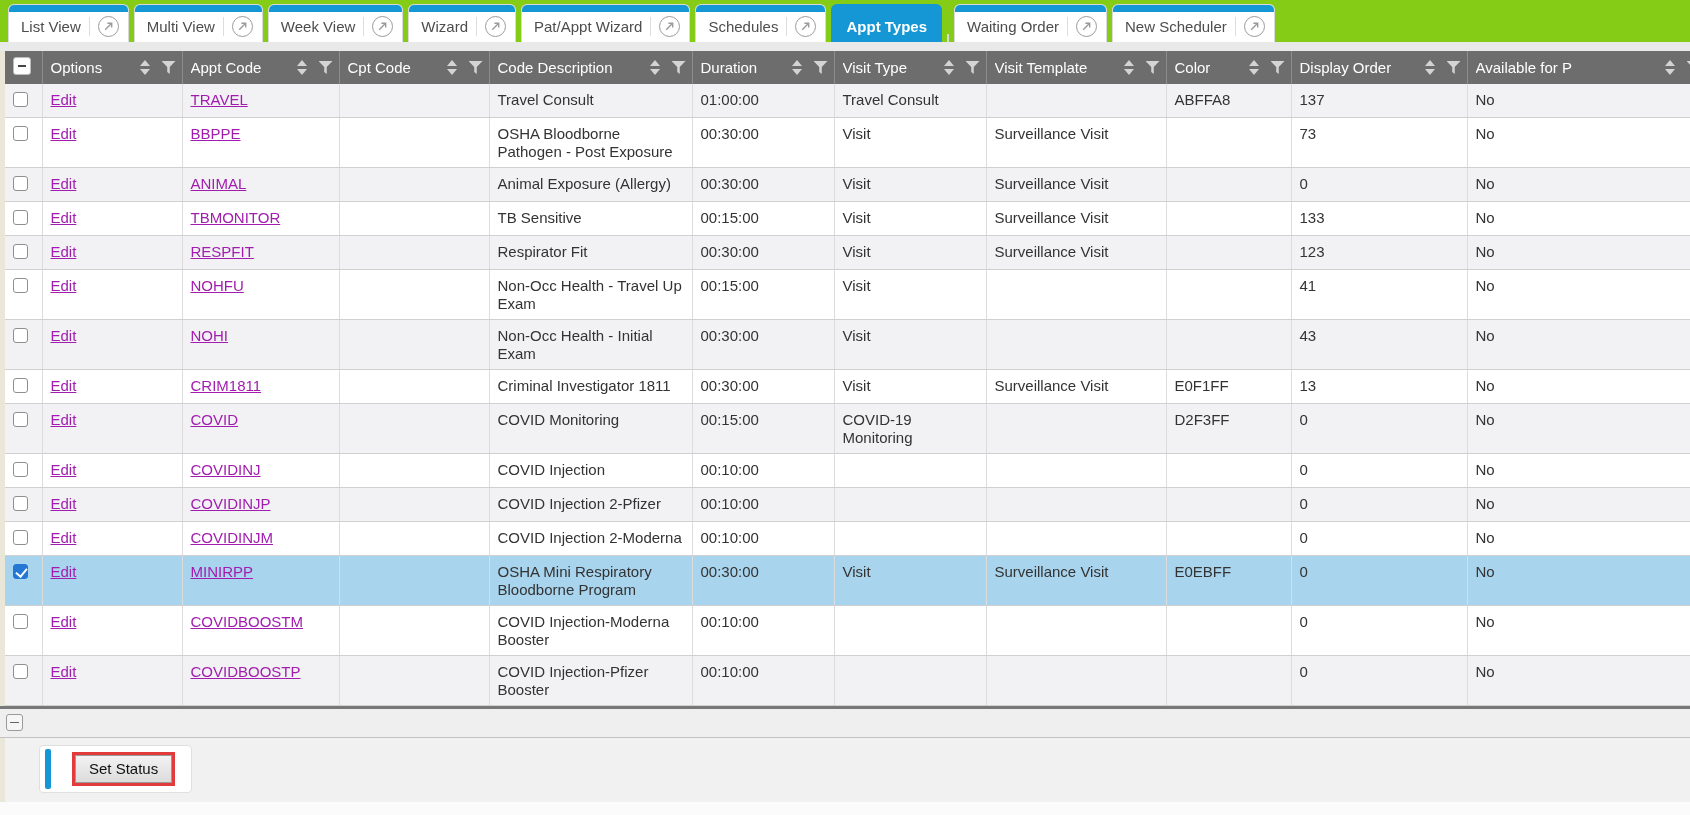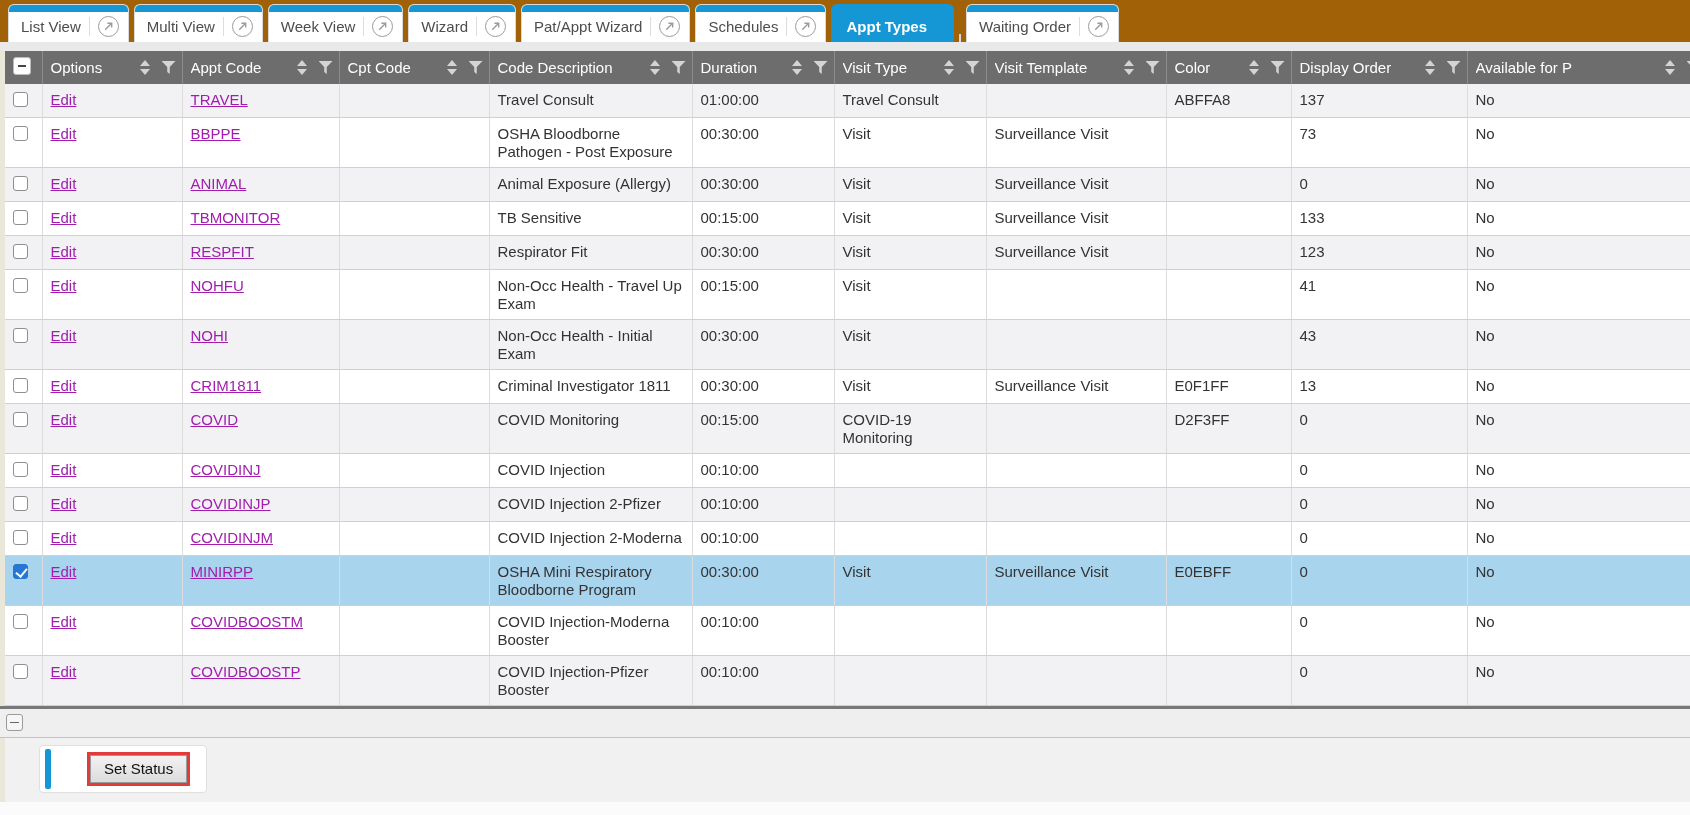--- a/index.html
+++ b/index.html
@@ -1,28 +1,28 @@
 <!DOCTYPE html>
 <html><head>
 <meta charset="utf-8">
 <style>
   * { box-sizing: border-box; margin: 0; padding: 0; }
   html,body { width:1690px; height:815px; overflow:hidden; }
   body { font-family:"Liberation Sans","DejaVu Sans",sans-serif; background:#fafafa; color:#333; }
 
   
-  .tabbar-wrap { background:#a16207; padding:4px 0 0 8px; }
+  .tabbar-wrap { background:#84cc16; padding:4px 0 0 8px; }
   .tabbar { display:flex; gap:5px; align-items:flex-end; }
   .tab { border-radius:6px 6px 0 0; overflow:hidden; background:#fff; border:1px solid #d9d9d9; border-bottom:none; cursor:pointer; flex:0 0 auto; }
   .tab .cap { height:7px; background:#1597d6; }
   .tab .tab-body { display:flex; align-items:center; gap:8px; padding:4px 9px 5px 12px; font-size:15px; color:#4d4d4d; }
   .tab .vsep { width:1px; height:19px; background:#ddd; }
   .popup-icon { width:21px; height:21px; border:1px solid #9b9b9b; border-radius:50%; display:flex; align-items:center; justify-content:center; }
   .tab.active { background:#1597d6; border-color:#1597d6; }
-  .tab.active .tab-body { color:#fff; font-weight:bold; padding:6px 26px 7px 14px; }
+  .tab.active .tab-body { color:#fff; font-weight:bold; padding:6px 14px 7px 14px; }
   .tab-strip { height:9px; background:#e9e9e9; }
 
   
   .grid-wrap { border-left:5px solid #eae6d8; width:1690px; overflow:hidden; background:#fff; }
   table { border-collapse:collapse; table-layout:fixed; width:1702px; }
   col.c0{width:37px} col.c1{width:140px} col.c2{width:157px} col.c3{width:150px}
   col.c4{width:203px} col.c5{width:142px} col.c6{width:152px} col.c7{width:180px}
   col.c8{width:125px} col.c9{width:176px} col.c10{width:240px}
   thead th { background:#6d6d6d; color:#fff; font-weight:400; font-size:15px; text-align:left;
              height:33px; padding:0 6px 0 8px; border-right:1px solid #8d8d8d; }
@@ -54,21 +54,21 @@
 
   .grid-bottom { height:3px; background:#787878; }
   .footer-collapse-row { background:#efefef; border-bottom:1px solid #c2c2c2; padding:5px 0 5px 6px; height:29px; }
   .fc-box { width:17px; height:17px; border:1px solid #9a9a9a; border-radius:3px; background:#f6f6f6;
             position:relative; cursor:pointer; display:inline-block; }
   .fc-box::after { content:""; position:absolute; left:3px; right:3px; top:7px; height:1px; background:#666; }
 
   
   .bottom-section { background:#f1f1f1; border-left:5px solid #eae6d8; padding:7px 0 9px 34px; }
   .status-panel { display:inline-flex; align-items:center; background:#fff; border:1px solid #e0e0e0;
-                  border-radius:4px; padding:3px 16px 3px 5px;gap:15px; }
+                  border-radius:4px; padding:3px 16px 3px 5px; }
   .accent-bar { width:6px; height:40px; background:#1597d6; border-radius:2px; }
   .red-outline { border:3px solid #e23b3b; margin-left:21px; }
   .set-status-btn { font-family:inherit; font-size:15px; color:#111; padding:4px 13px 5px 13px;
                     background:linear-gradient(#f2f2f2,#dcdcdc); border:1px solid #9a9a9a; cursor:pointer; }
   .page-rest { height:90px; background:#fbfbfb; }
 </style>
 </head>
 <body>
 
 <div class="tabbar-wrap">
@@ -152,20 +152,32 @@
 
     </div>
   </div>
       <div class="tab">
     <div class="cap"></div>
   </div>
       <div class="tab">
     <div class="cap"></div>
     <div class="tab-body">
       <span class="tab-label">Waiting Order</span>
+      <span class="vsep"></span>
+      <span class="popup-icon">
+        <svg width="11" height="11" viewBox="0 0 11 11">
+              <path d="M2.2 8.8 L8.4 2.6 M4.4 2.3 H8.7 V6.6" stroke="#9b9b9b" stroke-width="1.4" fill="none"></path>
+            </svg>
+      </span>
+    </div>
+  </div>
+      <div class="tab">
+    <div class="cap"></div>
+    <div class="tab-body">
+      <span class="tab-label">New Scheduler</span>
       <span class="vsep"></span>
       <span class="popup-icon">
         <svg width="11" height="11" viewBox="0 0 11 11">
               <path d="M2.2 8.8 L8.4 2.6 M4.4 2.3 H8.7 V6.6" stroke="#9b9b9b" stroke-width="1.4" fill="none"></path>
             </svg>
       </span>
     </div>
   </div>
     </div>
 </div>

